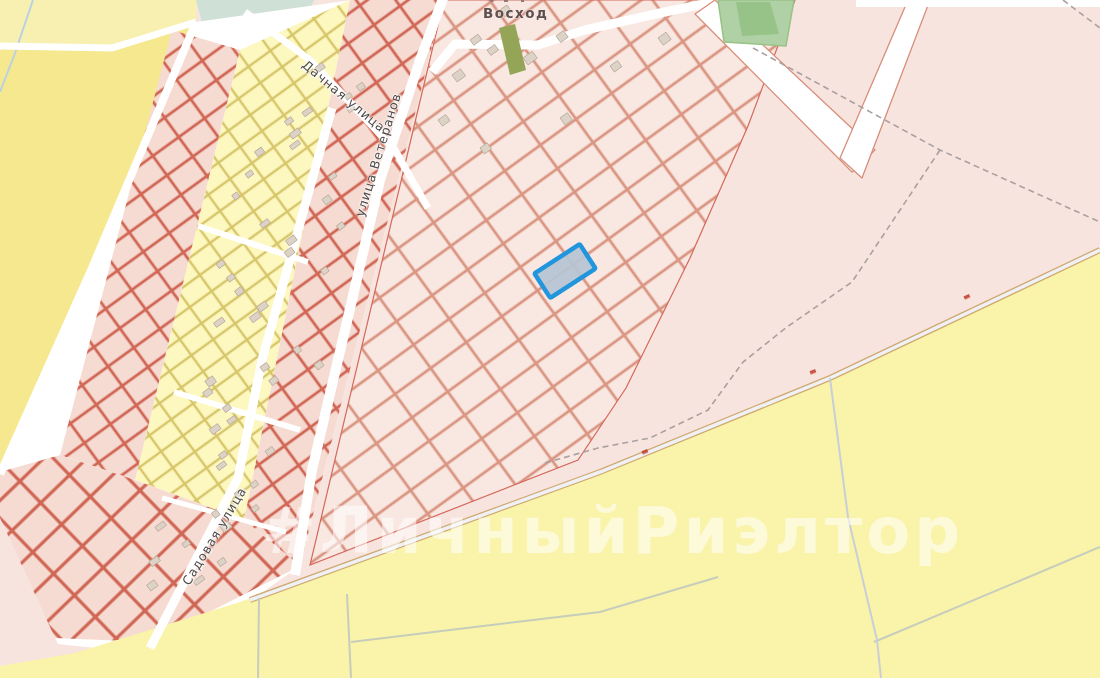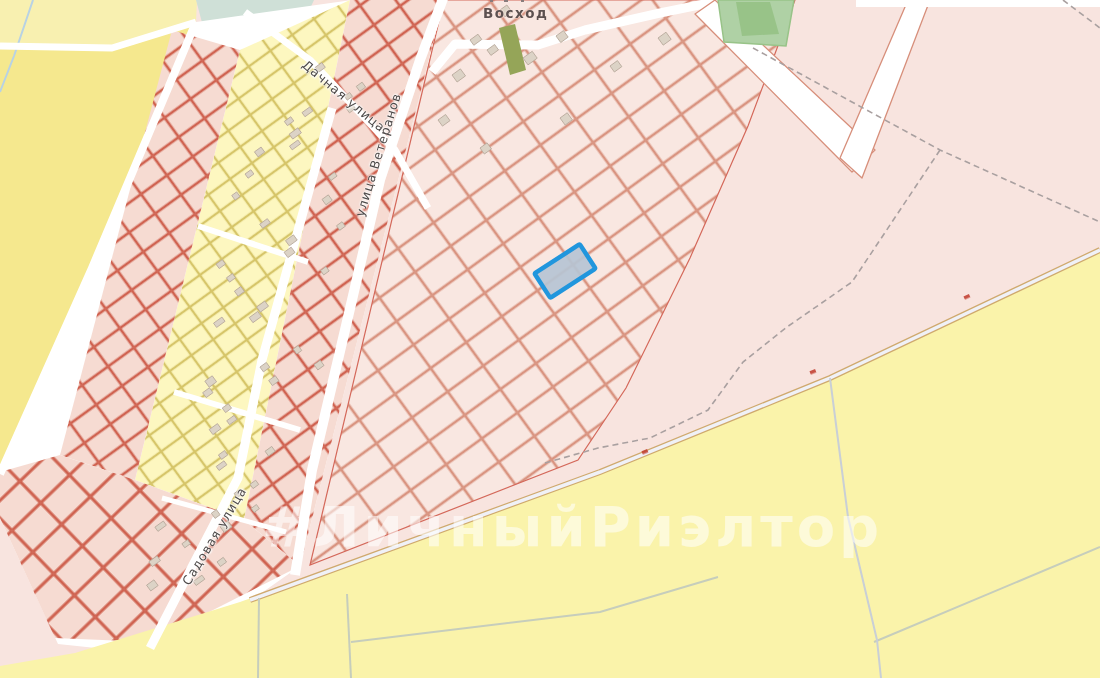--- a/index.html
+++ b/index.html
@@ -14,21 +14,21 @@
     color:var(--labelColor,#4e4a49);font-size:12.5px;letter-spacing:1px;
     text-shadow:0 0 2px #fff,0 0 2px #fff,0 0 3px #fff,1px 1px 2px #fff;
     pointer-events:none;
   }
   .place-lbl{
     position:absolute;white-space:nowrap;font-size:13.5px;font-weight:700;
     letter-spacing:1.5px;color:var(--placeLabelColor,#5d5150);
     text-shadow:0 0 2px #fde9e4,0 0 2px #fde9e4;pointer-events:none;
   }
   .watermark{
-    position:absolute;left:262px;top:494px;font-size:56px;font-weight:700;
+    position:absolute;left:262px;top:494px;font-size:64px;font-weight:700;
     letter-spacing:4px;color:var(--watermarkColor,rgba(255,255,255,.55));
     pointer-events:none;
   }
 </style>
 </head>
 <body>
 
 <div class="stage">
   <svg width="1100" height="678" viewBox="0 0 1100 678">
     <defs>

